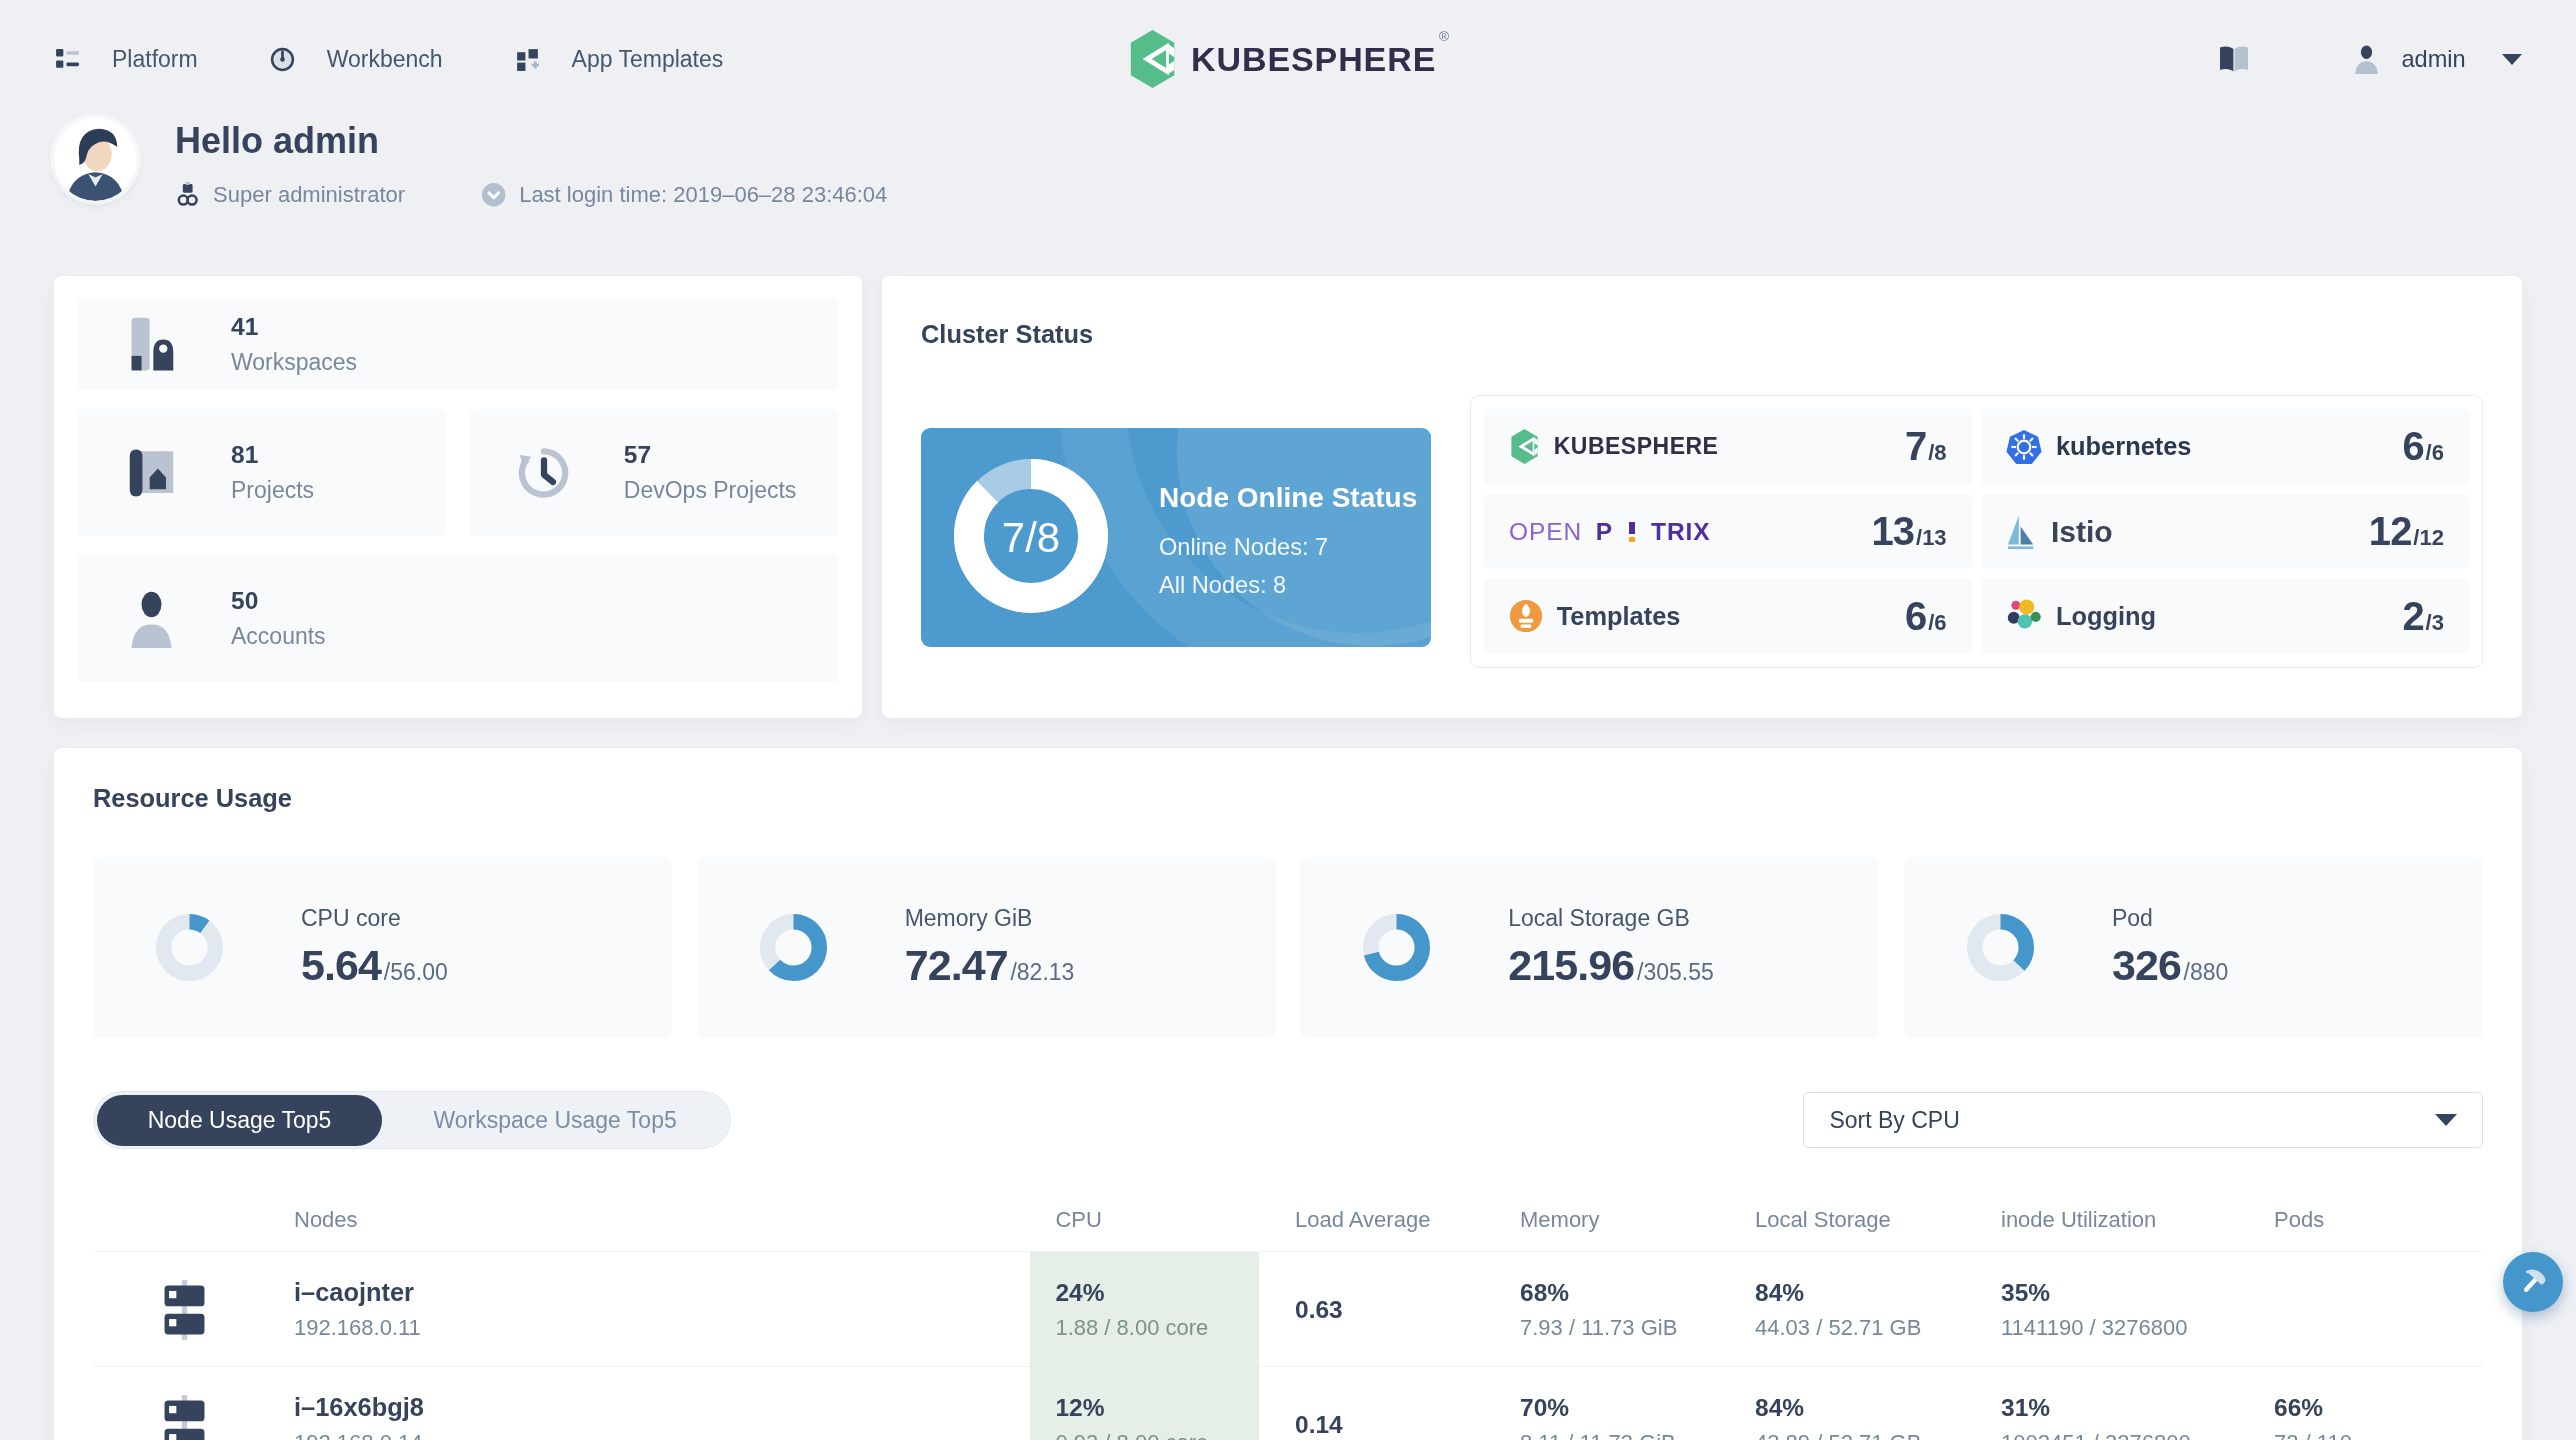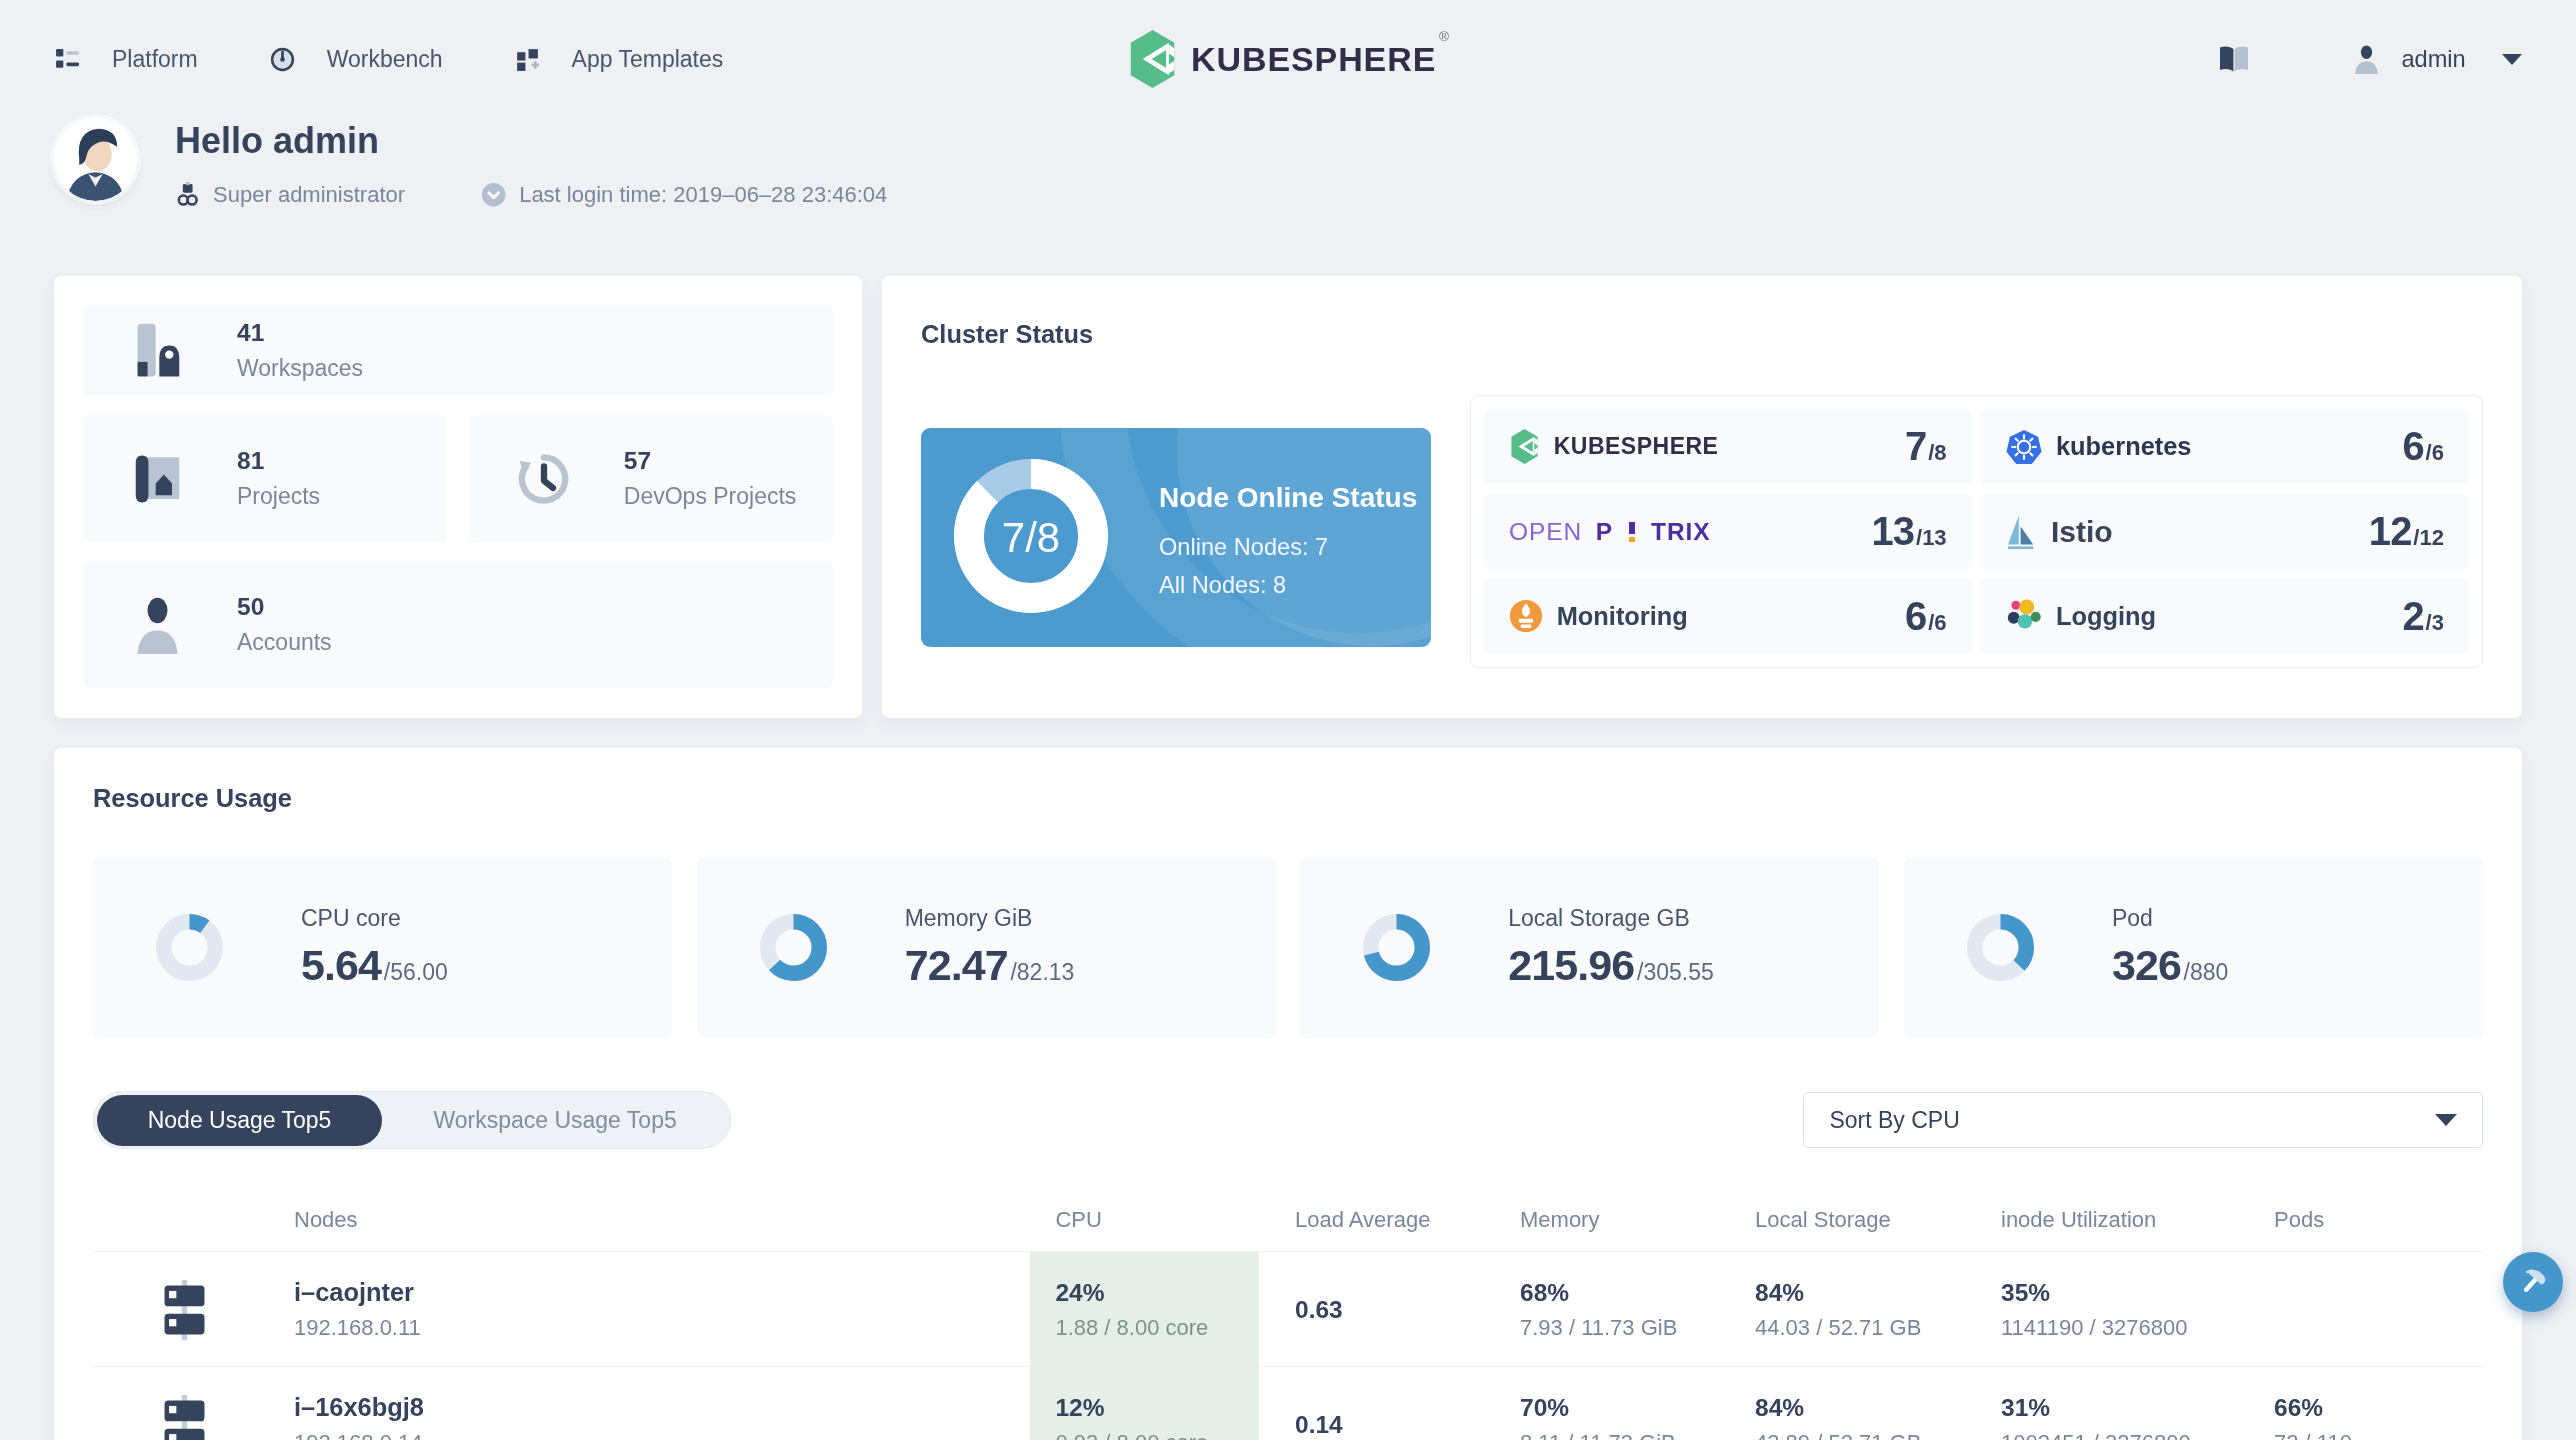--- a/index.html
+++ b/index.html
@@ -31,21 +31,21 @@
   .avatar { width:83px; height:83px; border-radius:50%; background:#fff; box-shadow:0 0 0 3.6px rgba(255,255,255,.6), 0 3.6px 9px rgba(40,60,90,.12); overflow:hidden; flex:none; }
   .hello-text { margin-left:38px; padding-top:1.8px; }
   .hello-title { font-size:36px; font-weight:700; color:#36435c; }
   .hello-meta { display:flex; align-items:center; margin-top:20px; }
   .meta-item { display:flex; align-items:center; gap:12.7px; font-size:22px; color:#79879c; }
   .meta-item + .meta-item { margin-left:76px; }
 
   
   .row1 { display:flex; gap:20px; margin:0 54px; }
   .card { background:var(--card,#fff); border-radius:7.3px; box-shadow:0 5.4px 14.5px rgba(40,60,90,.05); }
-  .summary-card { width:808px; height:442px; padding:29px; display:flex; flex-direction:column; gap:19px; }
+  .summary-card { width:808px; height:442px; padding:23px; display:flex; flex-direction:column; gap:19px; }
   .sum-row { display:flex; gap:23.6px; }
   .sum-tile { background:var(--tile,#f9fafb); border-radius:5.4px; display:flex; align-items:center; padding-left:45px; flex:1; cursor:pointer; }
   .sum-tile.h1 { height:91px; } .sum-tile.h2 { height:127px; }
   .sum-ico { width:58px; display:flex; justify-content:center; flex:none; }
   .sum-text { margin-left:51px; }
   .sum-val { font-size:24.5px; font-weight:700; color:#36435c; }
   .sum-lbl { font-size:23px; color:#79879c; margin-top:8.2px; }
 
   .cluster-card { flex:1; height:442px; padding:44px 39px 0 39px; }
   .sec-title { font-size:25.4px; font-weight:700; color:#36435c; }
@@ -384,21 +384,21 @@
           </div>
 
           <div class="svc-tile">
             <div class="svc-logo">
               <svg width="34" height="34" viewBox="0 0 38 38">
                 <circle cx="19" cy="19" r="18" fill="#ef9a3f"></circle>
                 <path d="M19 5 q6 6 4 11 q-1.6 4-4 4 q-2.4 0-4-4 q-2-5 4-11 Z" fill="#ffffff"></path>
                 <rect x="11" y="22" width="16" height="4.6" rx="1.6" fill="#ffffff"></rect>
                 <rect x="13" y="28.4" width="12" height="4" rx="1.6" fill="#ffffff"></rect>
               </svg>
-              <span class="svc-name">Monitoring</span>
+              <span class="svc-name">Templates</span>
             </div>
             <div class="svc-val">
               <span class="big">6</span>
               <span class="of">/6</span>
             </div>
           </div>
 
           <div class="svc-tile">
             <div class="svc-logo">
               <svg width="36" height="36" viewBox="0 0 40 40">

